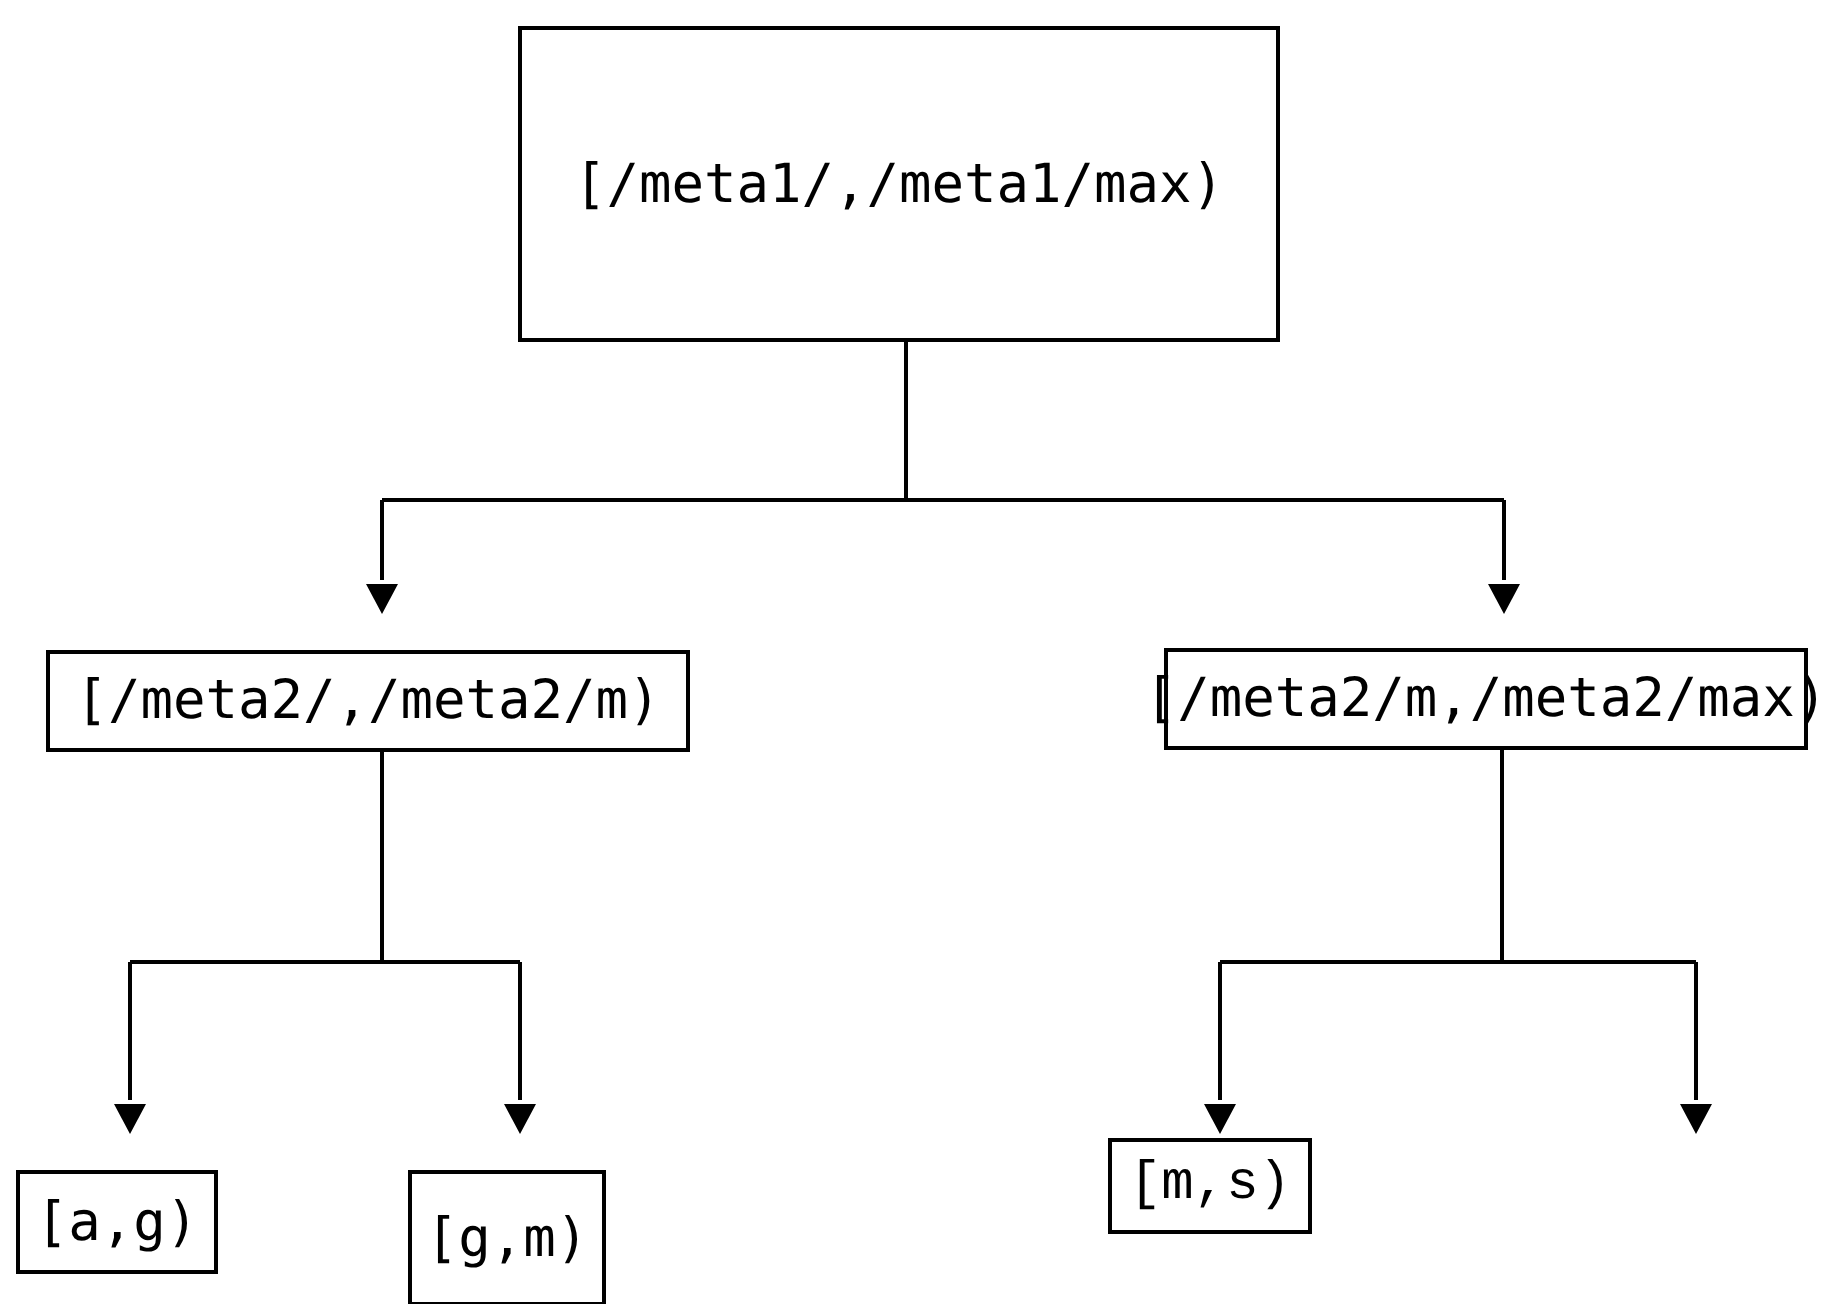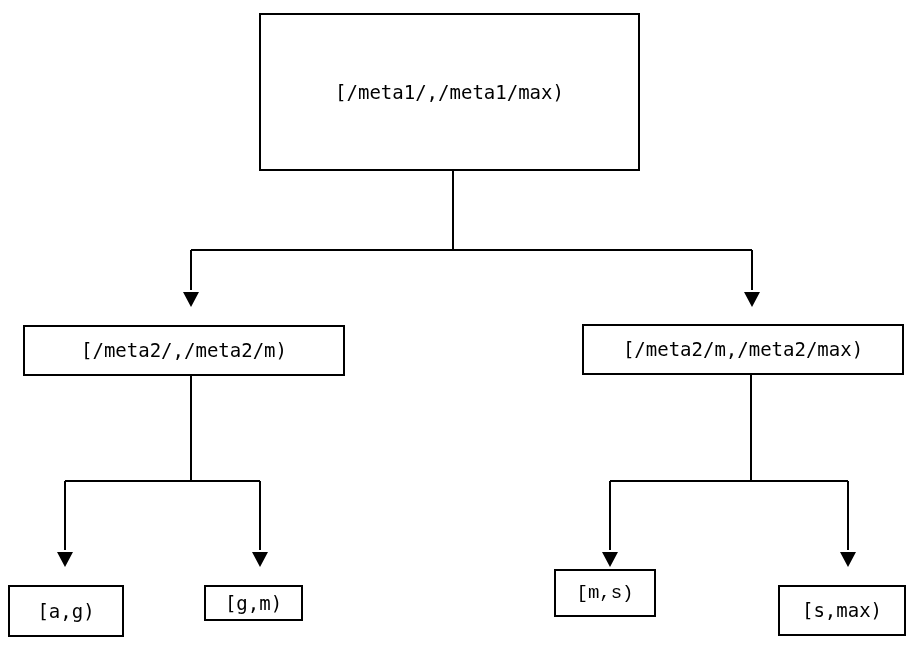--- a/index.html
+++ b/index.html
@@ -23,30 +23,30 @@
     height: 652px;
   }
   .node {
     position: absolute;
     box-sizing: border-box;
     background: #ffffff;
     border: 2px solid #000000;
     display: flex;
     align-items: center;
     justify-content: center;
-    font-size: 19px;
+    font-size: 27px;
     color: #000000;
     white-space: nowrap;
     line-height: 1;
   }
   .node-root   { left: 259px; top: 13px;  width: 381px; height: 158px; }
   .node-l      { left: 23px;  top: 325px; width: 322px; height: 51px; justify-content: center;  }
   .node-r      { left: 582px; top: 324px; width: 322px; height: 51px; text-align: center;  }
-  .node-ll     { left: 8px;   top: 585px; width: 116px; height: 52px;  }
-  .node-lr     { left: 204px; top: 585px; width: 99px;  height: 36px;  }
+  .node-ll     { left: 8px;   top: 585px; width: 101px; height: 52px;  }
+  .node-lr     { left: 204px; top: 585px; width: 99px;  height: 68px;  }
   .node-rl     { left: 554px; top: 569px; width: 102px; height: 48px; font-family: Liberation Mono, monospace;  }
   .node-rr     { left: 778px; top: 585px; width: 128px; height: 51px;  }
   .edge-line {
     stroke: #000000;
     stroke-width: 2;
     fill: none;
   }
   .arrowhead {
     fill: #000000;
     stroke: none;
@@ -95,17 +95,14 @@
   </div>
 
   <div class="node node-lr">
     <span>[g,m)</span>
   </div>
 
   <div class="node node-rl">
     <span>[m,s)</span>
   </div>
 
-  <div class="node node-rr">
-    <span>[s,max)</span>
-  </div>
 
 </div>
 
 </body></html>

